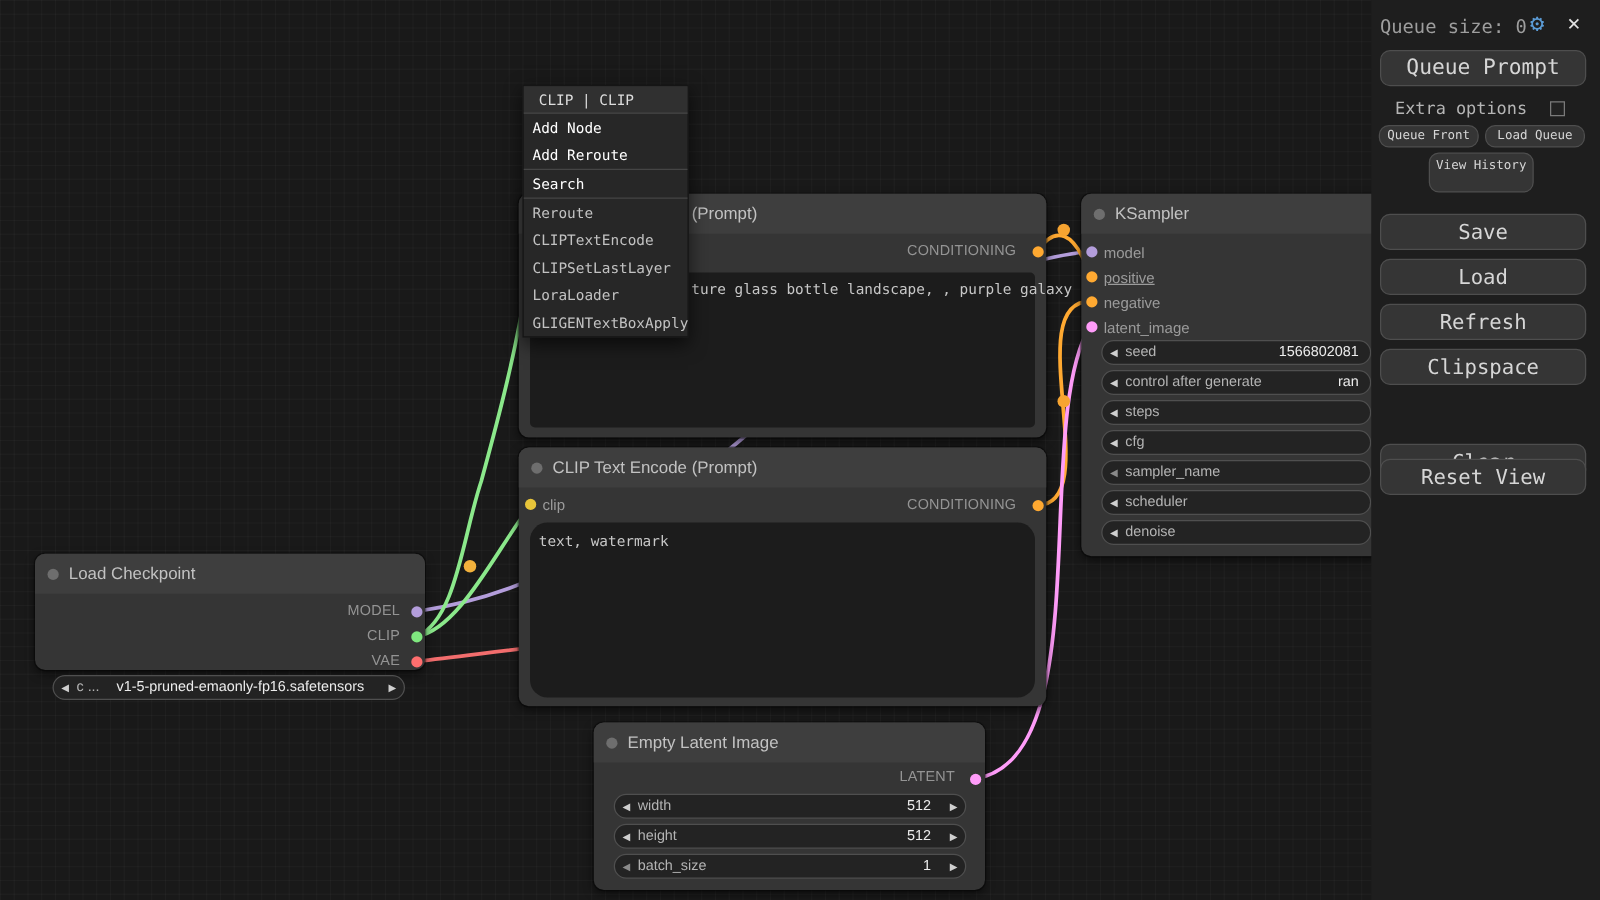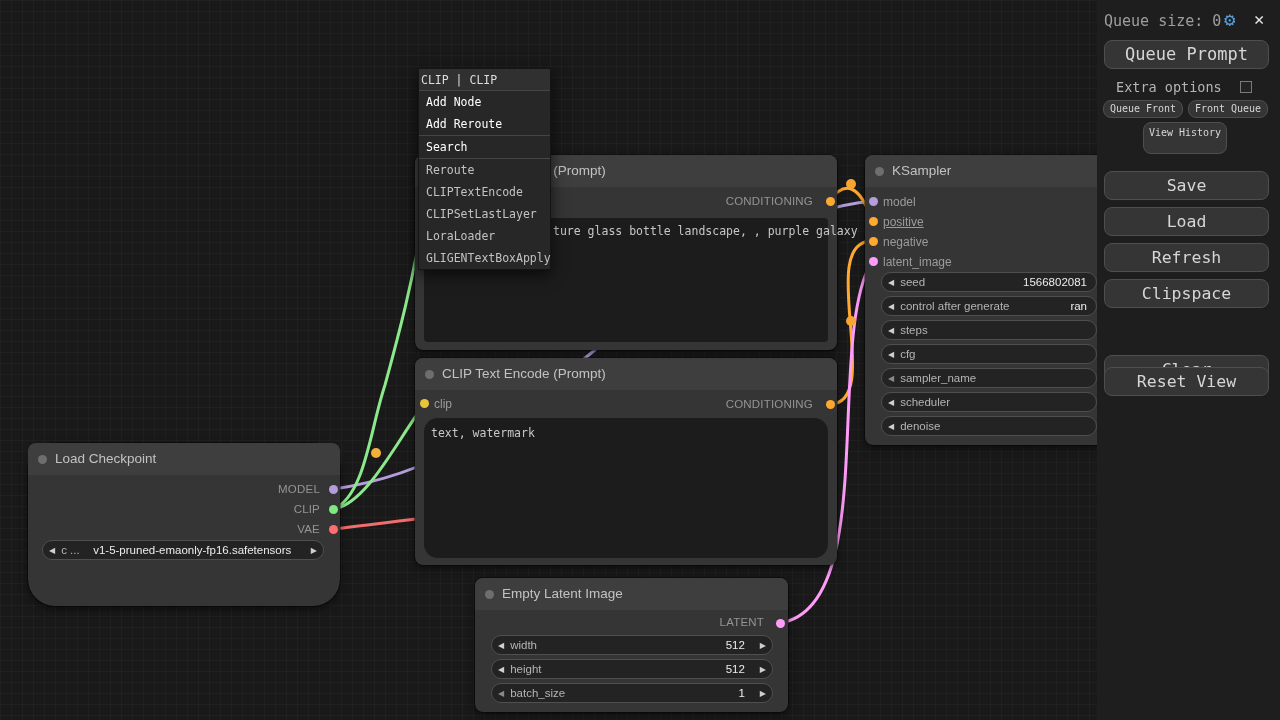--- a/index.html
+++ b/index.html
@@ -52,21 +52,21 @@
   }
   .textbox .txt { position:absolute; white-space:nowrap;text-align:center; }
 
   
   #ctx-menu {
     position:absolute; left:418px; top:68px; width:133px; z-index:40;
     background:#272727; border:1px solid #151515;
     box-shadow:0 5px 14px rgba(0,0,0,.65);
     font-family:"DejaVu Sans Mono", monospace; font-size:11.5px;
   }
-  .ctx-title { height:22px; line-height:22px; padding-left:2px; color:#dddddd; background:#303030; border-bottom:1px solid #454545; }
+  .ctx-title { height:22px; line-height:22px; padding-left:12px; color:#dddddd; background:#303030; border-bottom:1px solid #454545; }
   .ctx-item  { height:22px; line-height:22px; padding-left:7px; color:#c2c2c2; }
   .ctx-item.bright { color:#ffffff; }
   .ctx-sep   { border-top:1px solid #454545; }
 
   
   #sidebar {
     position:absolute; left:1097px; top:0; width:183px; height:720px;
     background:#1e1e1e; z-index:50;
     font-family:"DejaVu Sans Mono", monospace;
   }
@@ -93,21 +93,21 @@
   <path d="M334,509 C368,503 398,438 424,405" stroke="#8be98b" stroke-width="3" fill="none"></path>
   <path d="M334,529 C400,522 480,508 650,500" stroke="#f26d6d" stroke-width="3" fill="none"></path>
   <path d="M830,201 C844,180 860,184 872,221" stroke="#ffa931" stroke-width="3" fill="none"></path>
   <path d="M830,404 C885,404 815,241 872,241" stroke="#ffa931" stroke-width="3" fill="none"></path>
   <path d="M780,623 C880,608 825,340 872,261" stroke="#ff9cf9" stroke-width="3" fill="none"></path>
   <circle cx="851" cy="184" r="5" fill="#f7a431"></circle>
   <circle cx="851" cy="321" r="5" fill="#f7a431"></circle>
   <circle cx="376" cy="453" r="5" fill="#f2b13c"></circle>
 </svg>
 
-<div class="node" style="left:28px; top:443px; width:312px; height:163px;border-radius:27px;">
+<div class="node" style="left:28px; top:443px; width:312px; height:93px;">
   <div class="node-title">
     <span class="title-dot"></span>
     <span class="t">Load Checkpoint</span>
   </div>
   <span class="out-label" style="right:20px; top:40px;">MODEL</span>
   <span class="slot-dot" style="left:301px; top:42px; background:#b39ddb;"></span>
   <span class="out-label" style="right:20px; top:60px;">CLIP</span>
   <span class="slot-dot" style="left:301px; top:62px; background:#7fe87f;"></span>
   <span class="out-label" style="right:20px; top:80px;">VAE</span>
   <span class="slot-dot" style="left:301px; top:82px; background:#ff6e6e;"></span>
@@ -242,21 +242,21 @@
   <div id="queue-size">Queue size: 0</div>
   <div id="gear">⚙</div>
   <div id="close-x">✕</div>
 
   <div class="sb-btn sb-big" style="top:40px; font-size:17px;">Queue Prompt</div>
 
   <div id="extra-label">Extra options</div>
   <div id="extra-check"></div>
 
   <div class="sb-btn sb-small" style="left:6px; top:100px; width:80px;">Queue Front</div>
-  <div class="sb-btn sb-small" style="left:91px; top:100px; width:80px;">Front Queue</div>
+  <div class="sb-btn sb-small" style="left:91px; top:100px; width:80px;">Load Queue</div>
   <div class="sb-btn" id="view-history">View History</div>
 
   <div class="sb-btn sb-big" style="top:171px;">Save</div>
   <div class="sb-btn sb-big" style="top:207px;">Load</div>
   <div class="sb-btn sb-big" style="top:243px;">Refresh</div>
   <div class="sb-btn sb-big" style="top:279px;">Clipspace</div>
   <div class="sb-btn sb-big" style="top:315px;margin-top:40px;">Clear</div>
   <div class="sb-btn sb-big" style="top:367px;">Reset View</div>
 </div>
 

